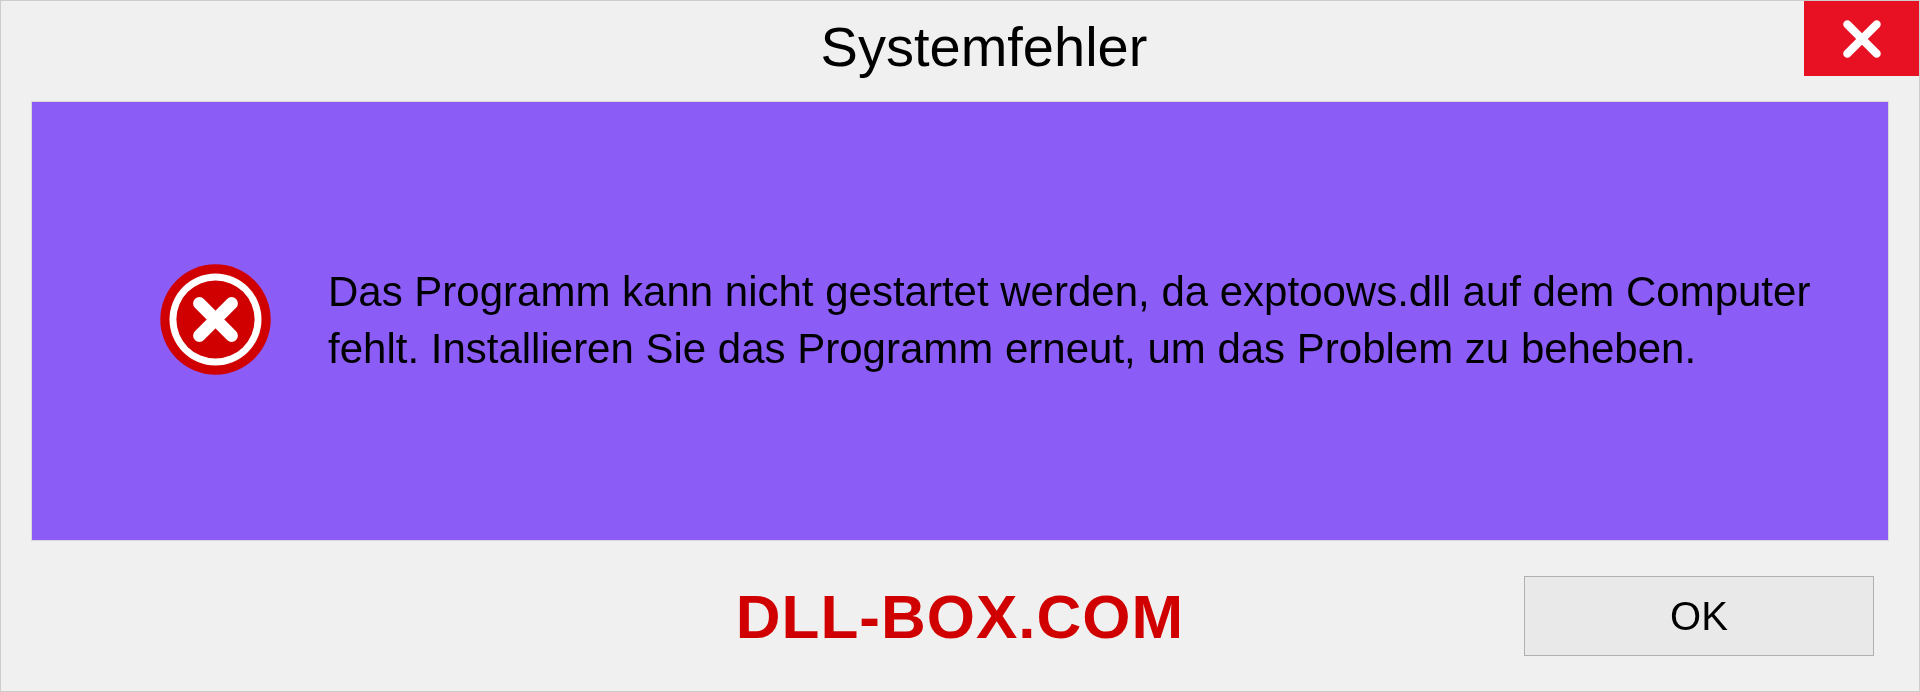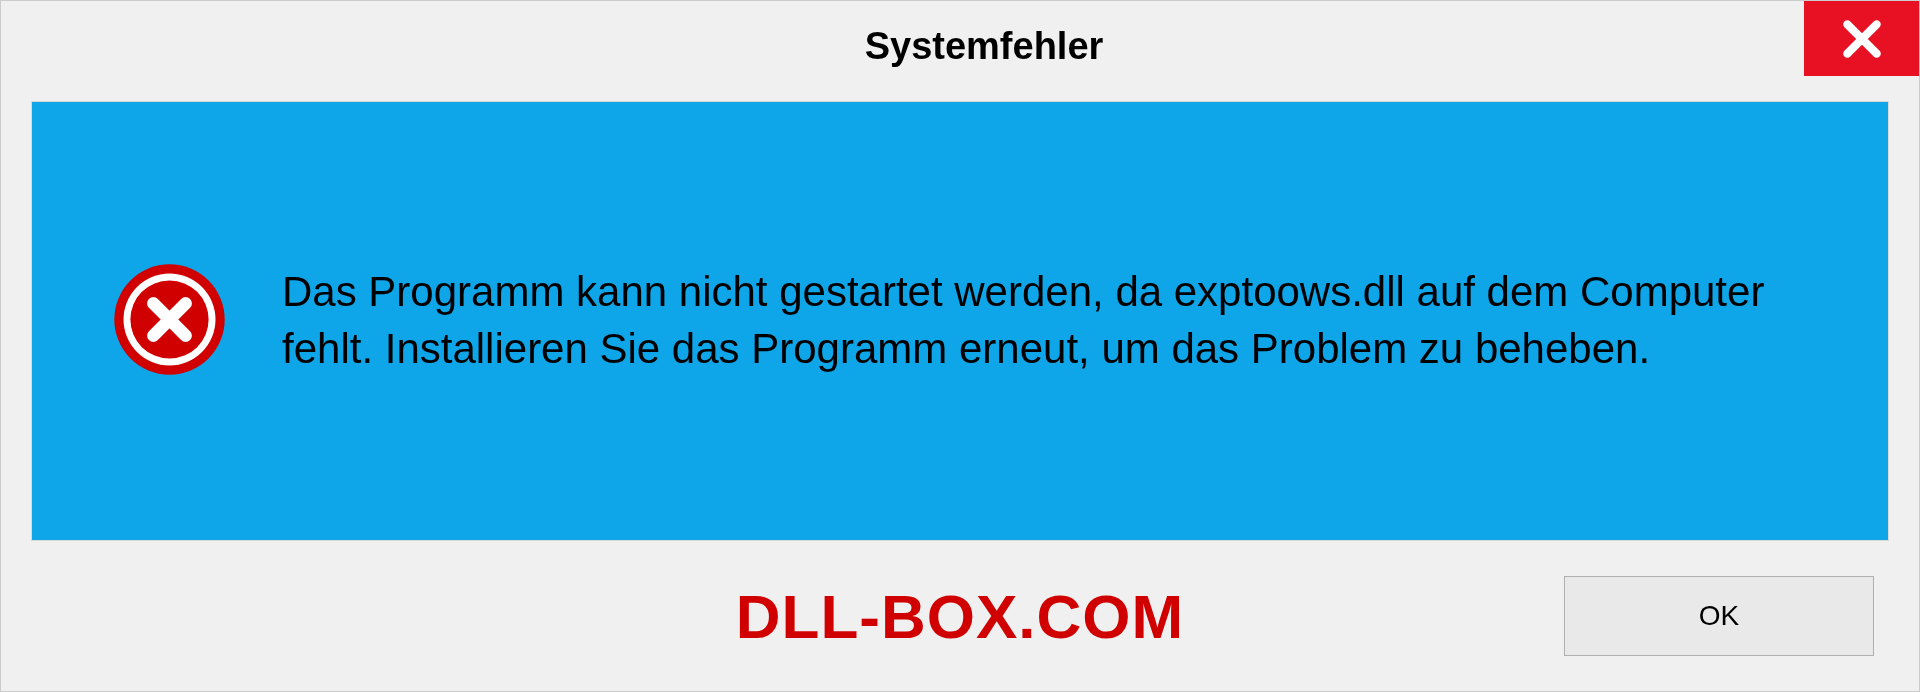--- a/index.html
+++ b/index.html
@@ -24,22 +24,22 @@
       position: relative;
     }
     .titlebar {
       height: 90px;
       display: flex;
       align-items: center;
       justify-content: center;
       position: relative;
     }
     .title {
-      font-size: 38px;
-      font-weight: 700;
+      font-size: 56px;
+      font-weight: 400;
       color: #000000;
       margin-left: 48px;
     }
     .close-btn {
       position: absolute;
       top: 0;
       right: 0;
       width: 115px;
       height: 75px;
       background: #e81123;
@@ -47,26 +47,27 @@
       align-items: center;
       justify-content: center;
       cursor: pointer;
     }
     .close-btn svg {
       width: 44px;
       height: 44px;
     }
     .content-panel {
       margin: 10px 30px 0 30px;
-      background: #0ea5e9;
+      background: #8b5cf6;
       border: 1px solid #d8d8d8;
       flex: 1;
       display: flex;
       align-items: center;
       padding: 0 60px 0 80px;
+      justify-content: flex-end;
     }
     .error-icon {
       flex-shrink: 0;
       margin-right: 55px;
     }
     .error-icon svg {
       width: 115px;
       height: 115px;
     }
     .message {
@@ -87,25 +88,25 @@
       position: absolute;
       left: 50%;
       transform: translateX(-50%);
       font-size: 62px;
       font-weight: 800;
       color: #d00000;
       letter-spacing: 1px;
       font-family: Arial, sans-serif;
     }
     .ok-btn {
-      width: 310px;
+      width: 350px;
       height: 80px;
       background: #e9e9e9;
       border: 1px solid #b0b0b0;
-      font-size: 28px;
+      font-size: 40px;
       color: #000000;
       display: flex;
       align-items: center;
       justify-content: center;
       cursor: pointer;
       font-family: inherit;
     }
   </style>
 </head>
 <body>

